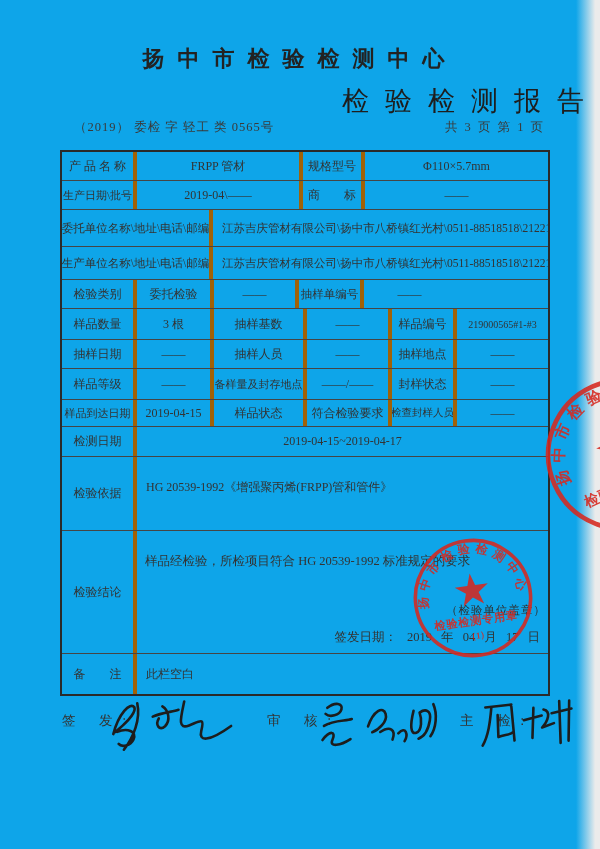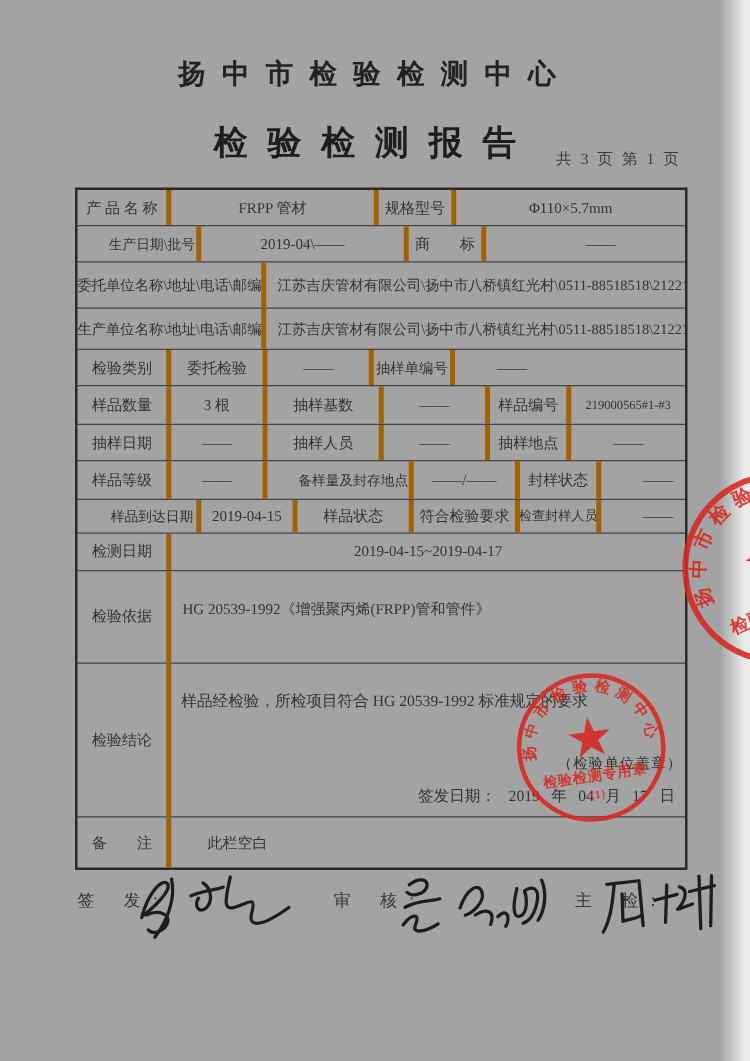--- a/index.html
+++ b/index.html
@@ -1,41 +1,41 @@
 <!DOCTYPE html>
 <html><head>
 <meta charset="utf-8">
 <style>
   html,body{margin:0;padding:0;background:#ffffff;}
   .page{
-    position:relative;width:600px;height:849px;background:#a3a3a3;
+    position:relative;width:600px;height:849px;background:#0ea5e9;
     font-family:"Liberation Serif","DejaVu Serif",serif;color:#333;overflow:hidden;
   }
   .edge-shade{position:absolute;top:0;right:0;width:24px;height:849px;
     background:linear-gradient(to right,rgba(230,230,230,0),#ebebeb 80%);}
   
   .org-title{position:absolute;top:44px;left:0;width:100%;text-align:center;
     font-size:22px;font-weight:bold;letter-spacing:13px;color:#222;white-space:nowrap;}
-  .report-title{position:absolute;top:96px;left:0;width:100%;text-align:center;
-    font-size:27px;font-weight:bold;letter-spacing:16px;color:#1e1e1e;white-space:nowrap;}
+  .report-title{position:absolute;top:83px;left:0;width:100%;text-align:right;
+    font-size:27px;font-weight:normal;letter-spacing:16px;color:#1e1e1e;white-space:nowrap;}
   .doc-number{position:absolute;top:119px;left:74px;font-size:12.5px;letter-spacing:1px;color:#3a3a3a;}
   .page-info{position:absolute;top:119px;right:55px;font-size:12.5px;letter-spacing:2px;color:#3a3a3a;}
   
   .tbl{position:absolute;left:60px;top:150px;width:486px;border:2px solid #2a2a2a;background:transparent;}
   .row{display:flex;border-bottom:1px solid #454545;}
-  .row:last-child{border-bottom:none;gap:20px;}
+  .row:last-child{border-bottom:none;}
   .cell{box-sizing:border-box;border-right:4px solid #a16207;display:flex;
     align-items:center;justify-content:center;font-size:12px;color:#333;
     white-space:nowrap;overflow:hidden;}
   .cell:last-child{border-right:none;}
   .left{justify-content:flex-start;padding-left:9px;}
   .w75{flex:0 0 75px;} .w77{flex:0 0 77px;} .w93{flex:0 0 93px;} .w85{flex:0 0 85px;}
   .w65{flex:0 0 65px;} .w91{flex:0 0 91px;} .w166{flex:0 0 166px;} .w62{flex:0 0 62px;}
   .w183{flex:0 0 183px;} .w151{flex:0 0 151px;} .w335{flex:0 0 335px;} .w411{flex:0 0 411px;}
-  .fs11{font-size:11px;margin-left:24px;} .fs10{font-size:10px;} .fs105{font-size:10.5px;} .fs115{font-size:11.5px;}
+  .fs11{font-size:11px;} .fs10{font-size:10px;} .fs105{font-size:10.5px;} .fs115{font-size:11.5px;}
   .basis-cell{align-items:flex-start;padding-top:22px;}
   .concl-cell{position:relative;display:block;}
   .concl-text{position:absolute;top:22px;left:8px;font-size:12.5px;}
   .seal-note{position:absolute;top:72px;right:2px;font-size:11.5px;letter-spacing:1px;color:#2f2f2f;}
   .issue-line{position:absolute;top:98px;right:8px;font-size:12.5px;color:#333;}
   .issue-line .date{word-spacing:6px;margin-left:10px;}
   
   .sig-row{position:absolute;top:688px;left:0;width:600px;height:80px;}
   .sig-label{position:absolute;font-size:13.5px;letter-spacing:5px;color:#333;top:24px;white-space:nowrap;}
   .sig-svg{position:absolute;}
@@ -47,20 +47,21 @@
 </style>
 </head>
 <body>
 
 <div class="page">
 
   <div class="edge-shade"></div>
 
   <div class="org-title">扬中市检验检测中心</div>
   <div class="report-title">检验检测报告</div>
+  <div class="doc-number">（2019）  委检 字 轻工 类 0565号</div>
   <div class="page-info">共 3 页 第 1 页</div>
 
   <div class="tbl">
 
     <div class="row" style="height:28px">
       <div class="cell w75">产 品 名 称</div>
       <div class="cell w166">FRPP 管材</div>
       <div class="cell w62">规格型号</div>
       <div class="cell w183">Φ110×5.7mm</div>
     </div>

